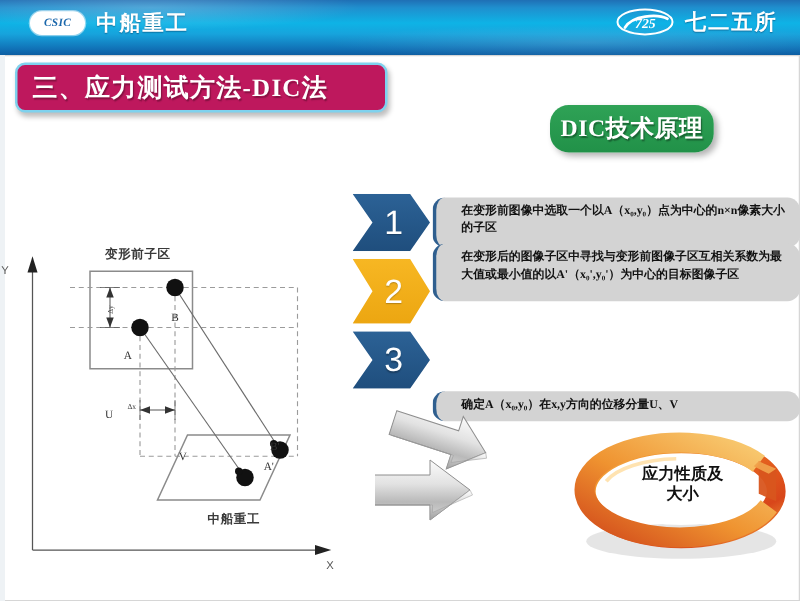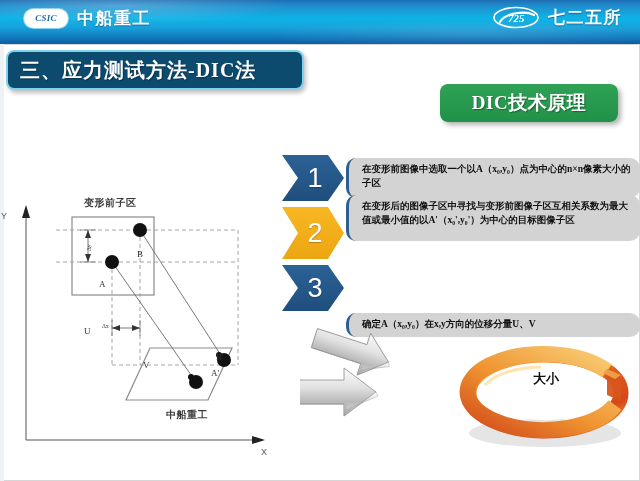--- a/index.html
+++ b/index.html
@@ -37,36 +37,36 @@
   }
   .hdr-cn{
     color:#ffffff;font-size:17px;font-weight:bold;letter-spacing:1.5px;
     text-shadow:0 1px 1px rgba(0,40,80,.45);
   }
   .logo725{position:relative;width:48px;height:23px;}
   .logo725 svg{display:block;}
 
   
   .title-pill{
-    position:absolute;left:6px;top:50px;width:294px;height:36px;
-    background:#0c4a6e;border:2px solid #7fd2ee;border-radius:8px;
+    position:absolute;left:12px;top:50px;width:294px;height:36px;
+    background:#be185d;border:2px solid #7fd2ee;border-radius:8px;
     box-shadow:2px 3px 4px rgba(0,0,0,.25);
     display:flex;align-items:center;
   }
   .title-pill span{
     margin-left:12px;color:#ffffff;font-size:20px;font-weight:bold;letter-spacing:1px;
     font-family:"Liberation Serif","DejaVu Serif",serif;
     text-shadow:1px 1px 1px rgba(0,0,0,.3);
   }
 
   
   .green-pill{
-    position:absolute;left:440px;top:84px;width:178px;height:38px;
+    position:absolute;left:440px;top:84px;width:131px;height:38px;
     background:linear-gradient(180deg,#2fa256 0%,#219148 100%);
-    border-radius:8px;box-shadow:3px 3px 5px rgba(0,0,0,.3);
+    border-radius:15px;box-shadow:3px 3px 5px rgba(0,0,0,.3);
     display:flex;align-items:center;justify-content:center;
   }
   .green-pill span{
     color:#ffffff;font-size:19px;font-weight:bold;letter-spacing:.5px;
     font-family:"Liberation Serif","DejaVu Serif",serif;
     text-shadow:1px 1px 1px rgba(0,0,0,.35);
   }
 
   
   .steps{position:absolute;left:282px;top:155px;width:358px;}
@@ -81,21 +81,21 @@
     font-family:"Liberation Sans","DejaVu Sans",sans-serif;
     text-shadow:0 1px 1px rgba(0,0,0,.25);
     padding-left:4px;
   }
   .desc{
     position:absolute;left:64px;right:0;
     background:#d3d3d3;border-left:3px solid #2f5f8f;
     color:#111;font-size:9.5px;line-height:1.45;
     font-family:"Liberation Serif","DejaVu Serif",serif;
     font-weight:bold;
-    padding:5px 6px 5px 13px;
+    padding:5px 6px 5px 20px;
     box-sizing:border-box;
     border-radius:10px;
   }
 
   #step1 .chev{top:0;height:46px;background:linear-gradient(180deg,#2c6296 0%,#1f4e7d 100%);}
   #step1 .desc{top:3px;min-height:40px;}
   #step2 .chev{top:52px;height:52px;background:linear-gradient(180deg,#f6b222 0%,#edа310 100%);background:linear-gradient(180deg,#f7b723 0%,#eca611 100%);}
   #step2 .desc{top:40px;min-height:46px;border-left-color:#2f5f8f;}
   #step3 .chev{top:110px;height:46px;background:linear-gradient(180deg,#2c6296 0%,#1f4e7d 100%);}
   #step3 .desc{top:123px;min-height:24px;margin-top:35px;}
@@ -261,20 +261,21 @@
       <path d="M 160 60 A 76 38 0 1 1 152 26" fill="none" stroke="url(#ringGrad2)" stroke-width="16" stroke-linecap="butt"></path>
 
       <ellipse cx="90" cy="48" rx="63" ry="27" fill="#ffffff" opacity="0.95"></ellipse>
       <path d="M 30 40 A 62 26 0 0 1 86 22" fill="none" stroke="#ffe0a8" stroke-width="3" opacity="0.9"></path>
 
       <path d="M 152 24 L 166 30 L 166 56 L 152 50 Z" fill="#d8551e" opacity="0.95"></path>
       <path d="M 152 24 L 166 30 L 160 34 L 148 28 Z" fill="#f0a04a" opacity="0.95"></path>
     </svg>
   </div>
   <div class="torus-label">
+    <div>应力性质及</div>
     <div>大小</div>
   </div>
 
   <div class="diagram">
     <svg width="290" height="320" viewBox="0 0 290 320">
 
       <line x1="26" y1="290" x2="26" y2="62" stroke="#555" stroke-width="1"></line>
       <polygon points="26,55 22,68 30,68" fill="#222"></polygon>
 
       <line x1="26" y1="290" x2="258" y2="290" stroke="#555" stroke-width="1"></line>

